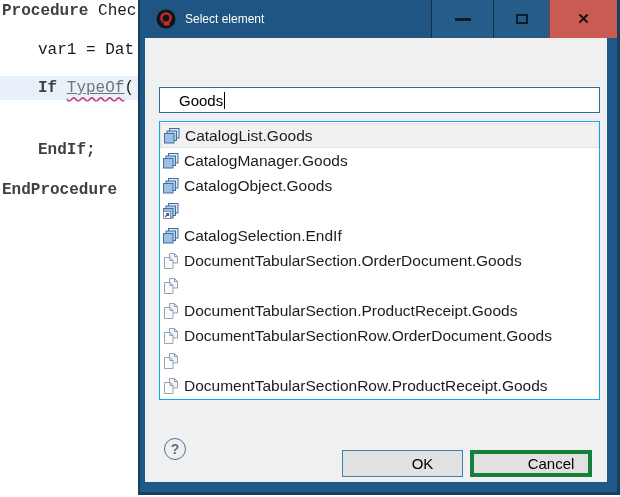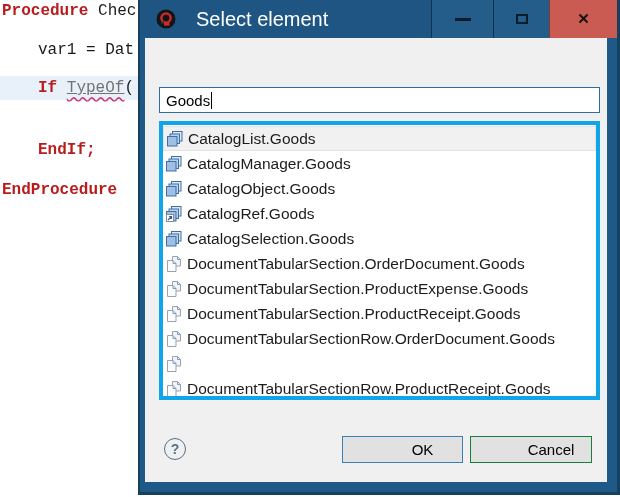--- a/index.html
+++ b/index.html
@@ -4,66 +4,66 @@
 <style>
   * { margin:0; padding:0; box-sizing:border-box; }
   html,body { width:620px; height:497px; background:#fff; overflow:hidden;
               font-family:"Liberation Sans", sans-serif; }
   #stage { position:relative; width:620px; height:497px; background:#fff; }
 
   
   #editor { position:absolute; left:0; top:0; width:620px; height:497px;
             font-family:"Liberation Mono", monospace; font-size:16px; }
   .code-line { position:absolute; white-space:pre; line-height:20px; color:#111; }
-  .kw { color:#b91c1c; font-weight:bold; }
+  .kw { color:#404040; font-weight:bold; }
   .plain { color:#1a1a1a; }
   .cur-line { position:absolute; left:0; top:76px; width:138px; height:24px; background:#e8f1fa; }
   .typeof-link { color:#737373; text-decoration:underline; }
   .typeof-wavy { text-decoration:underline wavy #cc3a72; text-underline-offset:4px; }
 
   
   #dialog { position:absolute; left:138px; top:0; width:482px; height:495px;
             background:#1e5988; border:solid #16405f; border-width:0 3px 3px 2px; }
 
   #titlebar { position:absolute; left:0; top:0; width:477px; height:38px;
               background:#1f5582; display:flex; align-items:center; }
   #titlebar .win-icon { margin-left:16px; width:20px; height:20px; flex:0 0 auto; }
-  #title-text { margin-left:20px; color:#ffffff; font-size:20px; }
+  #title-text { margin-left:9px; color:#ffffff; font-size:12px; }
   #win-buttons { margin-left:auto; display:flex; height:38px; }
   .win-btn { width:62px; height:38px; background:#245d89; border-left:1px solid #133049;
              display:flex; align-items:center; justify-content:center; cursor:default; }
   .win-btn.maxb { width:56px; }
   .win-btn.closeb { width:68px; background:#c95b52; border-left:1px solid #7e3a34; }
   .glyph-min { width:16px; height:3px; background:#0d1c2b; }
   .glyph-max { width:12px; height:10px; border:2.5px solid #0d1c2b; }
   .glyph-close { color:#131313; font-size:15px; font-weight:bold; }
 
   #content { position:absolute; left:5px; top:38px; width:462px; height:444px; background:#f0f0f0; }
 
   #search-input { position:absolute; left:14px; top:49px; width:441px; height:26px;
                   background:#fff; border:1px solid #2d6da3; display:flex; align-items:center;
-                  padding-left:6px; font-size:15px; color:#000; }
+                  padding-left:19px; font-size:15px; color:#000; }
   .caret { display:inline-block; width:1px; height:17px; background:#000; margin-left:1px; }
 
   #listbox { position:absolute; left:14px; top:83px; width:441px; height:279px;
-             background:#fff; border:4px solid #0ea5e9; overflow:hidden; padding-top:1px; }
+             background:#fff; border:1px solid #0ea5e9; overflow:hidden; padding-top:1px; }
   .row { height:25px; display:flex; align-items:center; padding-left:3px; gap:5px;
          font-size:15.5px; color:#1c1c1c; cursor:default; }
   .row.selected { background:#f1f1f1; border:1px solid #e2e2e2; }
   .row svg { flex:0 0 auto; }
 
   #help-btn { position:absolute; left:19px; top:400px; width:22px; height:22px;
               border:1.5px solid #54708c; border-radius:50%; color:#54708c;
               display:flex; align-items:center; justify-content:center;
               font-size:14px; font-weight:bold; }
-  .btn { position:absolute; top:398px; height:27px; background:#e1e1e1;
+  .btn { position:absolute; top:412px; height:27px; background:#e1e1e1;
          display:flex; align-items:center; justify-content:center;
          font-size:15px; color:#000; cursor:default;padding-left:40px; }
   #ok-btn { left:197px; width:121px; border:1px solid #3c7fb1; }
-  #cancel-btn { left:325px; width:122px; border:1px solid #15803d; }
+  #cancel-btn { left:325px; width:122px; border:4px solid #15803d; }
 </style>
 </head>
 <body>
 
 <div id="stage">
 
   <div id="editor">
     <div class="cur-line"></div>
     <div class="code-line" style="left:2px; top:1px;"><span class="kw">Procedure</span><span class="plain"> Chec</span></div>
     <div class="code-line plain" style="left:38px; top:40px;">var1 = Dat</div>
@@ -132,50 +132,48 @@
         </div>
 
         <div class="row">
           <svg width="16" height="16" viewBox="0 0 16 16">
               <rect x="5.5" y="0.5" width="9.5" height="9.5" fill="#dce9f6" stroke="#3f6fa5"></rect>
               <rect x="3" y="3" width="9.5" height="9.5" fill="#b9d2ec" stroke="#3f6fa5"></rect>
               <rect x="0.5" y="5.5" width="9.5" height="9.5" fill="#9fc0e4" stroke="#3f6fa5"></rect>
               <rect x="0.5" y="8.5" width="7" height="7" fill="#ffffff" stroke="#8c8c8c"></rect>
               <path d="M2 14 L5.5 10.5 M3 10.5 h2.5 v2.5" fill="none" stroke="#2a5fb0" stroke-width="1.2"></path>
             </svg>
-          <span>CatalogRef.Goods</span>
-        </div>
-
-        <div class="row">
-          <svg width="16" height="16" viewBox="0 0 16 16">
-              <rect x="5.5" y="0.5" width="9.5" height="9.5" fill="#dce9f6" stroke="#3f6fa5"></rect>
-              <rect x="3" y="3" width="9.5" height="9.5" fill="#b9d2ec" stroke="#3f6fa5"></rect>
-              <rect x="0.5" y="5.5" width="9.5" height="9.5" fill="#9fc0e4" stroke="#3f6fa5"></rect>
-            </svg>
-          <span>CatalogSelection.Goods</span>
+        </div>
+
+        <div class="row">
+          <svg width="16" height="16" viewBox="0 0 16 16">
+              <rect x="5.5" y="0.5" width="9.5" height="9.5" fill="#dce9f6" stroke="#3f6fa5"></rect>
+              <rect x="3" y="3" width="9.5" height="9.5" fill="#b9d2ec" stroke="#3f6fa5"></rect>
+              <rect x="0.5" y="5.5" width="9.5" height="9.5" fill="#9fc0e4" stroke="#3f6fa5"></rect>
+            </svg>
+          <span>CatalogSelection.EndIf</span>
         </div>
 
         <div class="row">
           <svg width="16" height="16" viewBox="0 0 16 16">
               <path d="M6.5 0.5 h5 l3 3 v6.5 h-8 z" fill="#f2f4f7" stroke="#9aa3ad"></path>
               <path d="M11.5 0.5 v3 h3" fill="none" stroke="#7a9cc8"></path>
               <path d="M1.5 4.5 h5.5 l3 3 v8 h-8.5 z" fill="#fbfcfd" stroke="#9aa3ad"></path>
               <path d="M7 4.5 v3 h3" fill="none" stroke="#7a9cc8"></path>
             </svg>
           <span>DocumentTabularSection.OrderDocument.Goods</span>
         </div>
 
         <div class="row">
           <svg width="16" height="16" viewBox="0 0 16 16">
               <path d="M6.5 0.5 h5 l3 3 v6.5 h-8 z" fill="#f2f4f7" stroke="#9aa3ad"></path>
               <path d="M11.5 0.5 v3 h3" fill="none" stroke="#7a9cc8"></path>
               <path d="M1.5 4.5 h5.5 l3 3 v8 h-8.5 z" fill="#fbfcfd" stroke="#9aa3ad"></path>
               <path d="M7 4.5 v3 h3" fill="none" stroke="#7a9cc8"></path>
             </svg>
-          <span>DocumentTabularSection.ProductExpense.Goods</span>
         </div>
 
         <div class="row">
           <svg width="16" height="16" viewBox="0 0 16 16">
               <path d="M6.5 0.5 h5 l3 3 v6.5 h-8 z" fill="#f2f4f7" stroke="#9aa3ad"></path>
               <path d="M11.5 0.5 v3 h3" fill="none" stroke="#7a9cc8"></path>
               <path d="M1.5 4.5 h5.5 l3 3 v8 h-8.5 z" fill="#fbfcfd" stroke="#9aa3ad"></path>
               <path d="M7 4.5 v3 h3" fill="none" stroke="#7a9cc8"></path>
             </svg>
           <span>DocumentTabularSection.ProductReceipt.Goods</span>

